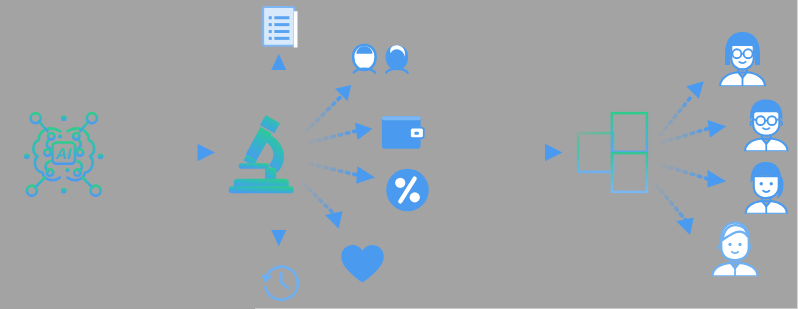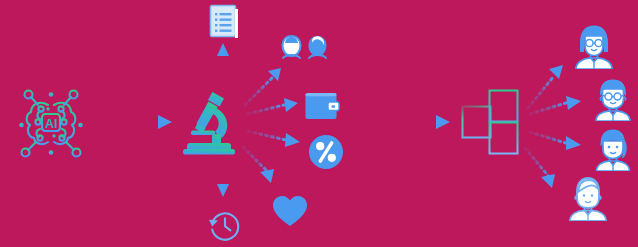--- a/index.html
+++ b/index.html
@@ -7,22 +7,23 @@
     padding: 0;
     background: #ffffff;
   }
   body {
     font-family: "Liberation Sans", sans-serif;
   }
   #canvas {
     position: relative;
     width: 638px;
     height: 247px;
-    background: #be185d;
+    background: #a3a3a3;
     overflow: hidden;
+    font-style: italic;
   }
   #canvas svg.layer {
     position: absolute;
     left: 0;
     top: 0;
     width: 638px;
     height: 247px;
   }
   .node {
     position: absolute;

